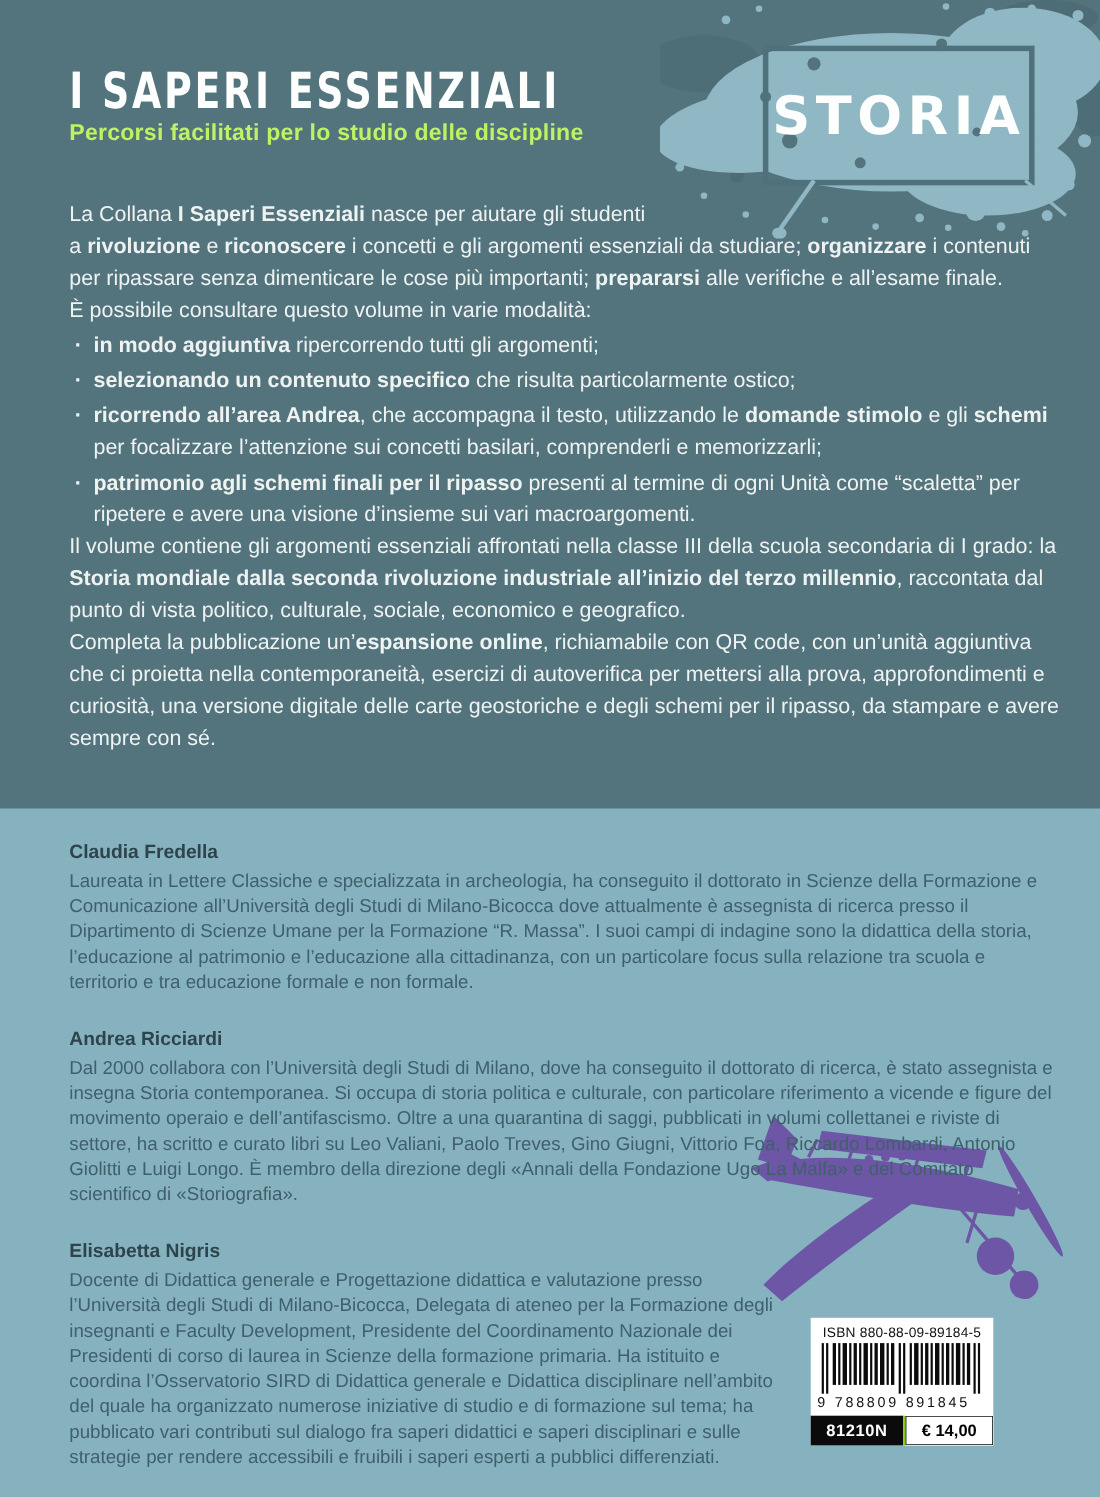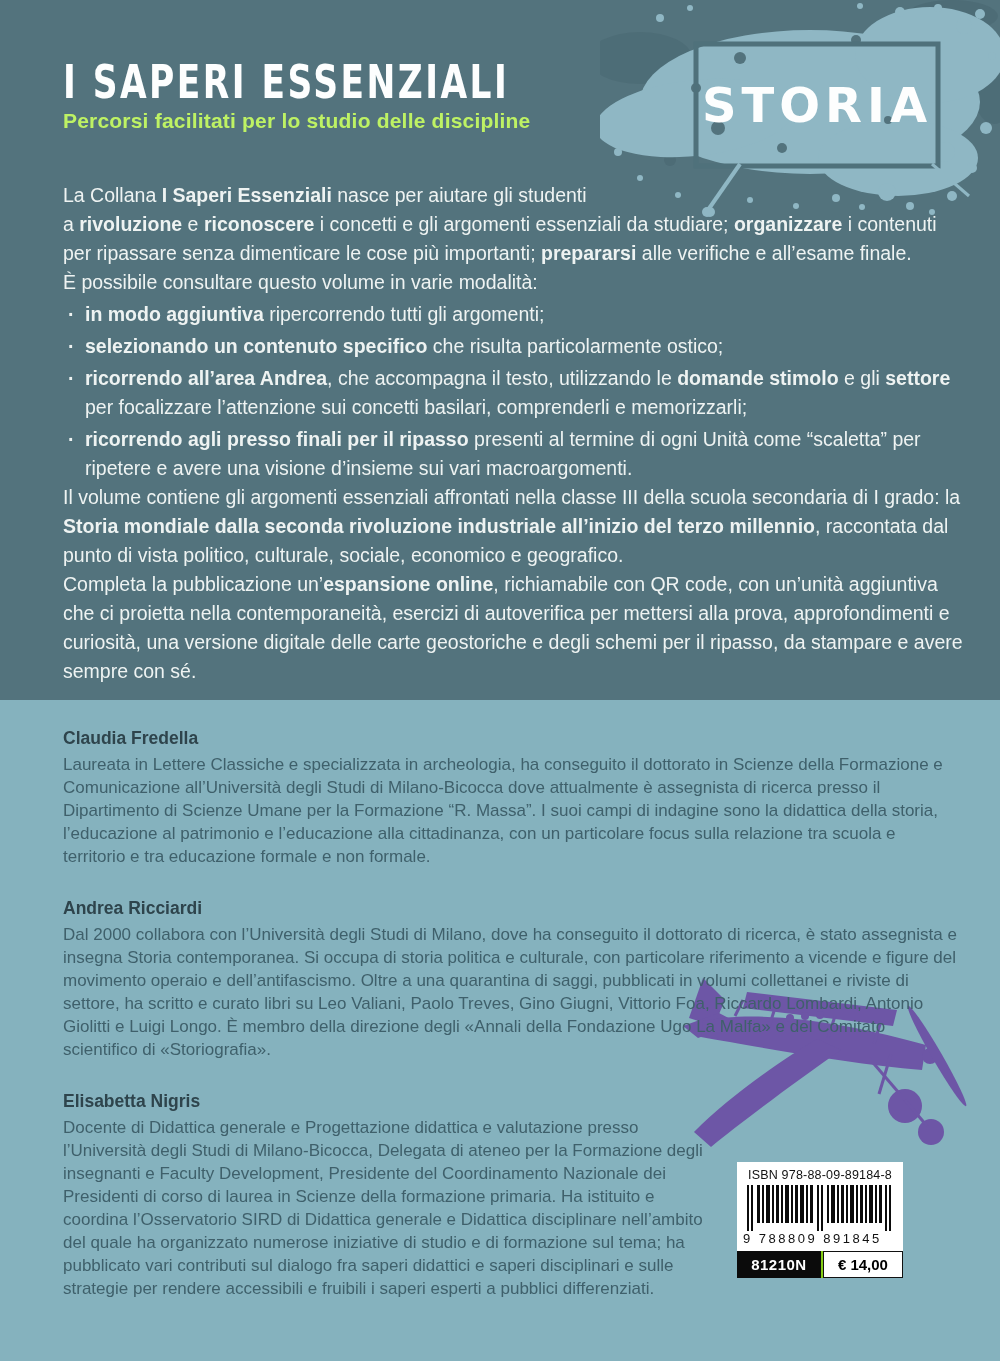--- a/index.html
+++ b/index.html
@@ -20,21 +20,21 @@
   .intro{position:relative;margin:48px 30px 0 63px;width:907px;color:var(--text_light);
          font-family:Liberation Sans, sans-serif;font-size:19.5px;line-height:29px;z-index:2;}
   .intro p{margin:0;}
   .intro b{font-weight:700;}
   .p2{margin-top:3px;}
   ul.modes{list-style:none;margin:3px 0 0 0;padding:0;}
   ul.modes li{position:relative;padding-left:22px;margin-top:3px;}
   ul.modes li::before{content:"\00B7";position:absolute;left:5px;font-weight:700;}
   .p3{margin-top:6px;}
   .p4{margin-top:16px;}
-  .bottom-section{position:absolute;top:700px;left:0;width:1000px;height:626px;background:var(--bottom_bg);}
+  .bottom-section{position:absolute;top:736px;left:0;width:1000px;height:626px;background:var(--bottom_bg);}
   .authors{position:relative;padding:28px 40px 0 63px;z-index:2;}
   .author{margin-bottom:30px;}
   .author h3{margin:0 0 4px 0;font-size:17.5px;font-weight:700;color:var(--heading_dark);}
   .author p{margin:0;font-size:17px;line-height:23px;color:var(--text_dark);max-width:897px;}
   .author.narrow p{max-width:650px;}
   .plane{position:absolute;left:683px;top:266px;z-index:1;}
   .barcode-box{position:absolute;left:737px;top:462px;width:166px;background:#fff;z-index:3;}
   .bc-top{padding:4px 6px 1px;}
   .isbn{font-size:12.5px;text-align:center;color:#111;letter-spacing:0.2px;padding:2px 0 3px;white-space:nowrap;}
   .bars{display:block;margin:0 auto;}
@@ -109,22 +109,22 @@
       <div class="logo">I SAPERI ESSENZIALI</div>
       <div class="tagline">Percorsi facilitati per lo studio delle discipline</div>
     </div>
 
     <div class="intro">
       <p class="p1">La Collana <b>I Saperi Essenziali</b> nasce per aiutare gli studenti<br>a <b>rivoluzione</b> e <b>riconoscere</b> i concetti e gli argomenti essenziali da studiare; <b>organizzare</b> i contenuti per ripassare senza dimenticare le cose più importanti; <b>prepararsi</b> alle verifiche e all’esame finale.</p>
       <p class="p2">È possibile consultare questo volume in varie modalità:</p>
       <ul class="modes">
           <li><b>in modo aggiuntiva</b> ripercorrendo tutti gli argomenti;</li>
           <li><b>selezionando un contenuto specifico</b> che risulta particolarmente ostico;</li>
-          <li><b>ricorrendo all’area Andrea</b>, che accompagna il testo, utilizzando le <b>domande stimolo</b> e gli <b>settore</b> per focalizzare l’attenzione sui concetti basilari, comprenderli e memorizzarli;</li>
-          <li><b>ricorrendo agli presso finali per il ripasso</b> presenti al termine di ogni Unità come “scaletta” per ripetere e avere una visione d’insieme sui vari macroargomenti.</li>
+          <li><b>ricorrendo all’area Andrea</b>, che accompagna il testo, utilizzando le <b>domande stimolo</b> e gli <b>schemi</b> per focalizzare l’attenzione sui concetti basilari, comprenderli e memorizzarli;</li>
+          <li><b>patrimonio agli schemi finali per il ripasso</b> presenti al termine di ogni Unità come “scaletta” per ripetere e avere una visione d’insieme sui vari macroargomenti.</li>
         </ul>
       <p class="p3">Il volume contiene gli argomenti essenziali affrontati nella classe III della scuola secondaria di I grado: la <b>Storia mondiale dalla seconda rivoluzione industriale all’inizio del terzo millennio</b>, raccontata dal punto di vista politico, culturale, sociale, economico e geografico.</p>
       <p class="p4">Completa la pubblicazione un’<b>espansione online</b>, richiamabile con QR code, con un’unità aggiuntiva che ci proietta nella contemporaneità, esercizi di autoverifica per mettersi alla prova, approfondimenti e curiosità, una versione digitale delle carte geostoriche e degli schemi per il ripasso, da stampare e avere sempre con sé.</p>
     </div>
   </div>
 
   <div class="bottom-section">
     <div class="authors">
         <div class="author">
           <h3>Claudia Fredella</h3>
@@ -161,21 +161,21 @@
         <line x1="198" y1="55" x2="191" y2="78"></line>
         <line x1="60" y1="34" x2="52" y2="50"></line>
         <line x1="186" y1="92" x2="222" y2="134"></line>
         <line x1="208" y1="88" x2="196" y2="128"></line>
         <line x1="222" y1="134" x2="244" y2="160"></line>
       </g>
     </svg>
 
     <div class="barcode-box">
       <div class="bc-top">
-        <div class="isbn">ISBN 978-88-09-89184-8</div>
+        <div class="isbn">ISBN 880-88-09-89184-5</div>
         <svg class="bars" width="150" height="47" viewBox="0 0 150 47">
           <g fill="#0b0b0b">
             <rect x="2" y="0" width="2" height="46"></rect>
               <rect x="6" y="0" width="2" height="46"></rect>
             <rect x="12" y="0" width="3" height="38"></rect>
               <rect x="17" y="0" width="2" height="38"></rect>
             <rect x="21" y="0" width="4" height="38"></rect>
               <rect x="27" y="0" width="2" height="38"></rect>
             <rect x="31" y="0" width="3" height="38"></rect>
               <rect x="36" y="0" width="2" height="38"></rect>

